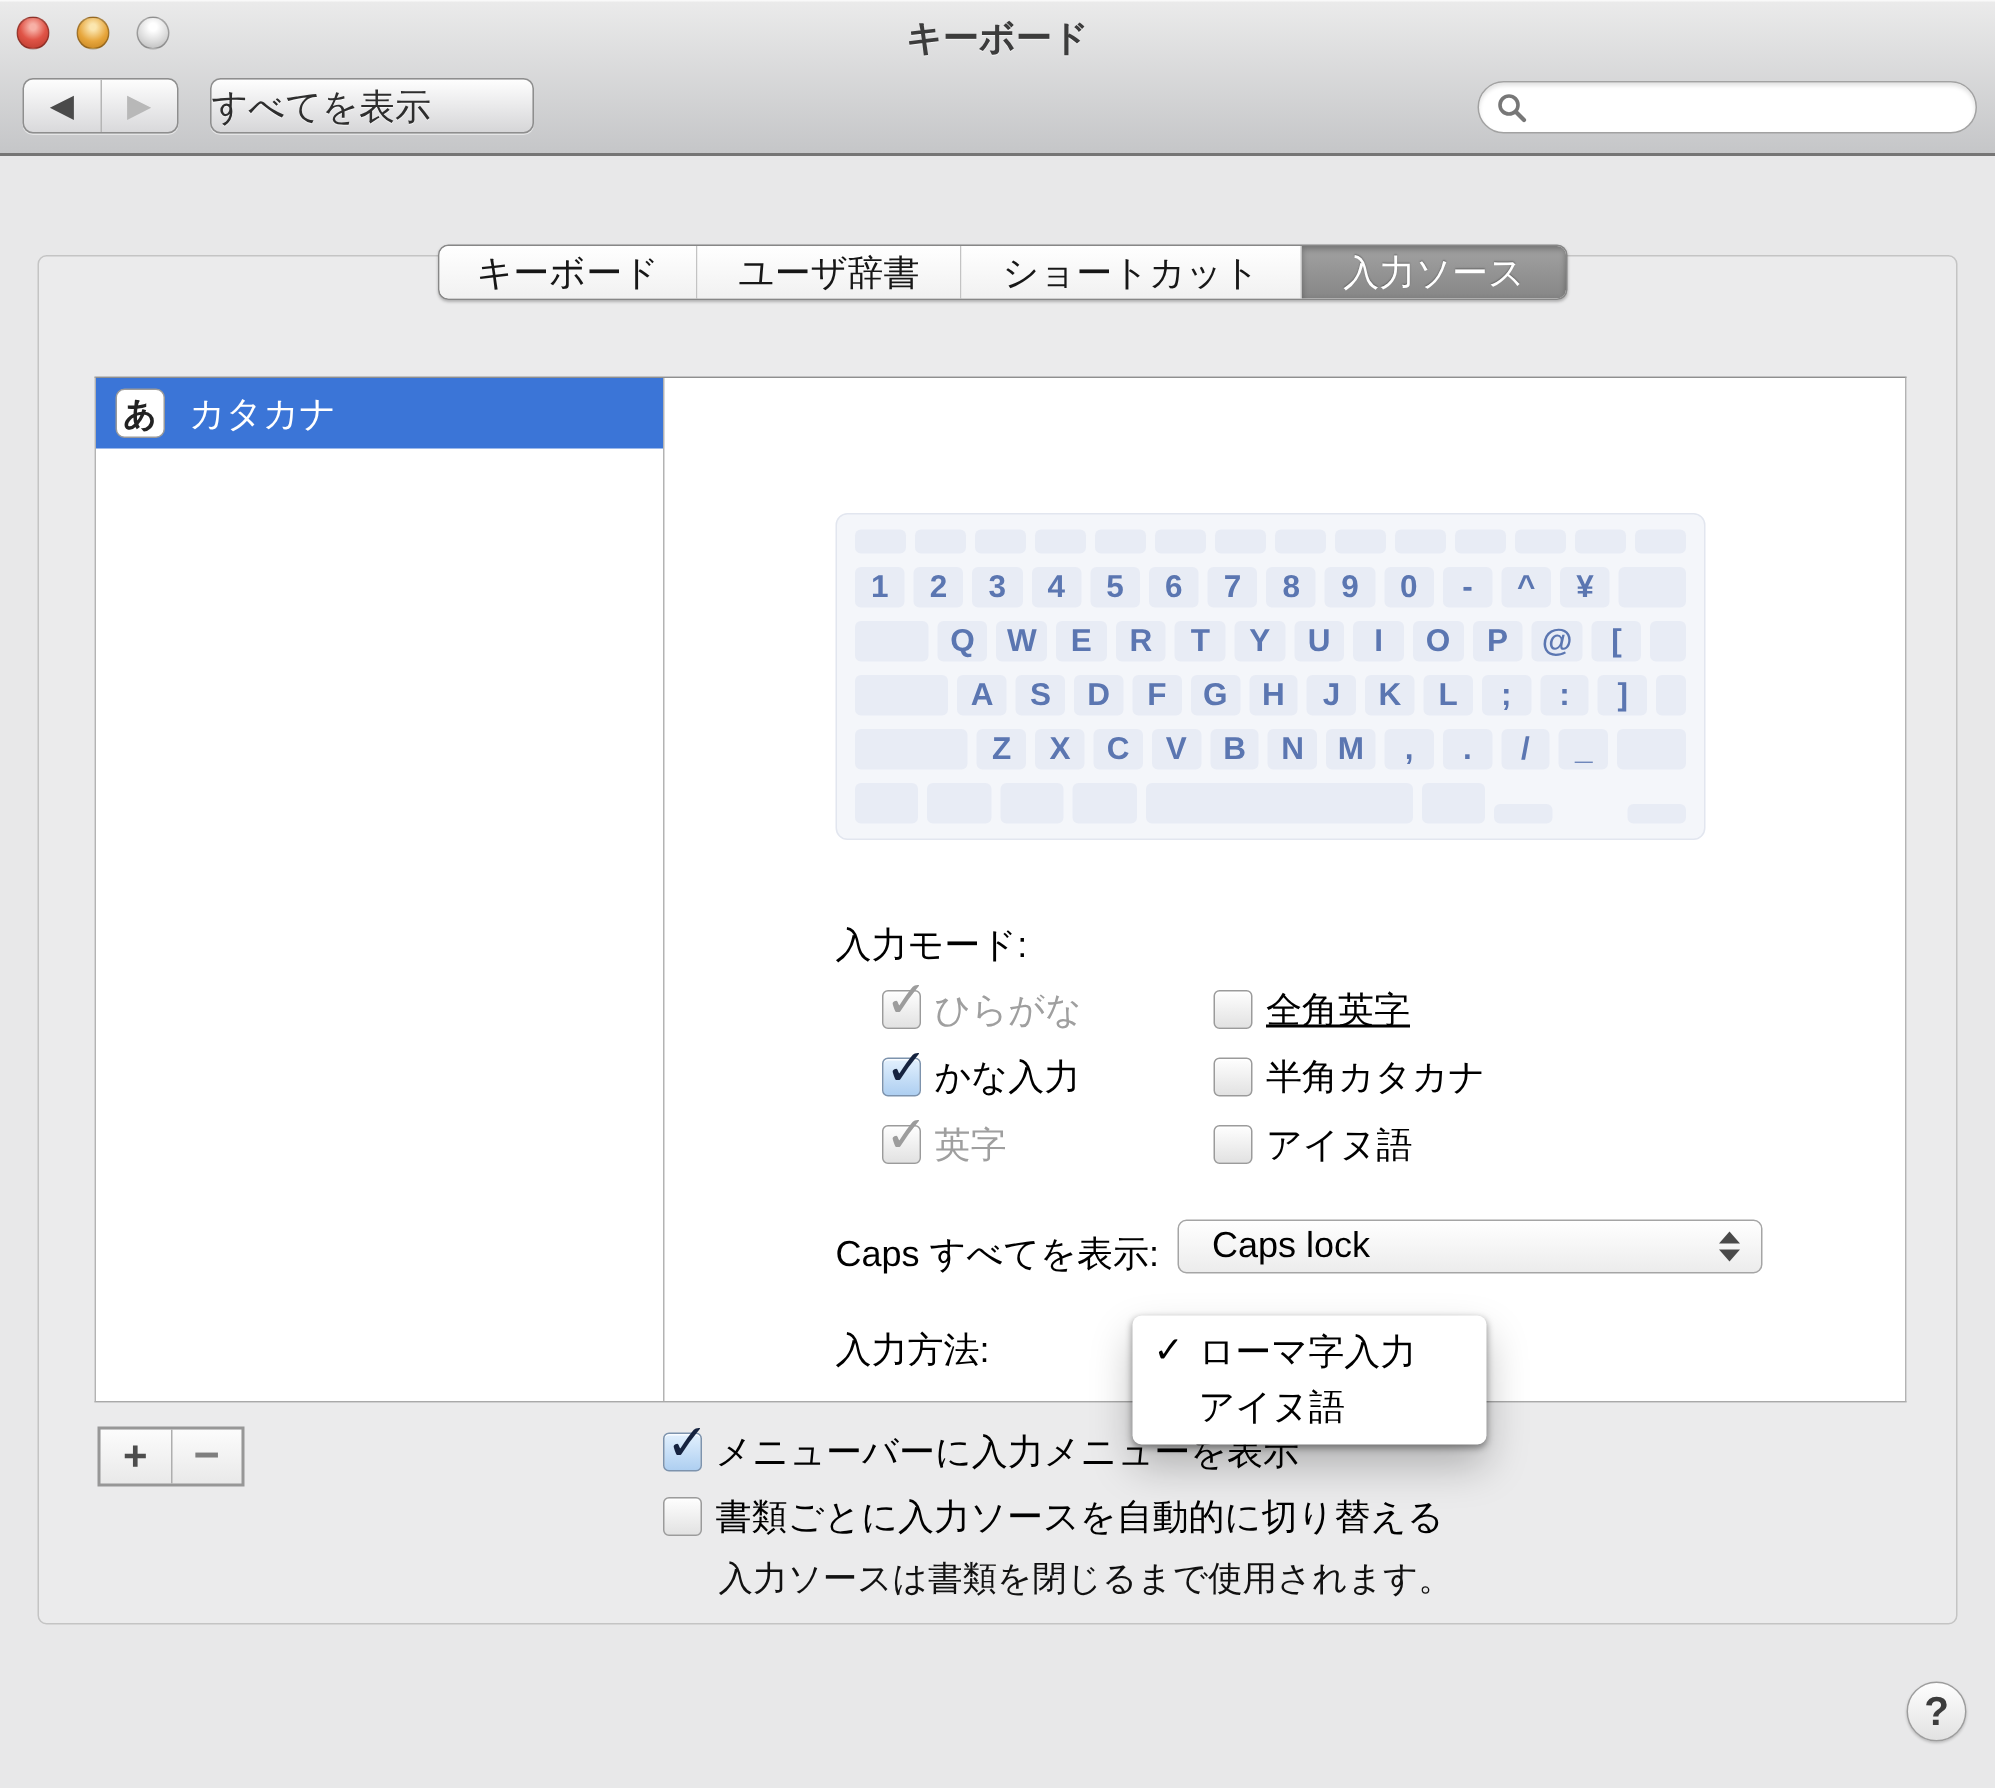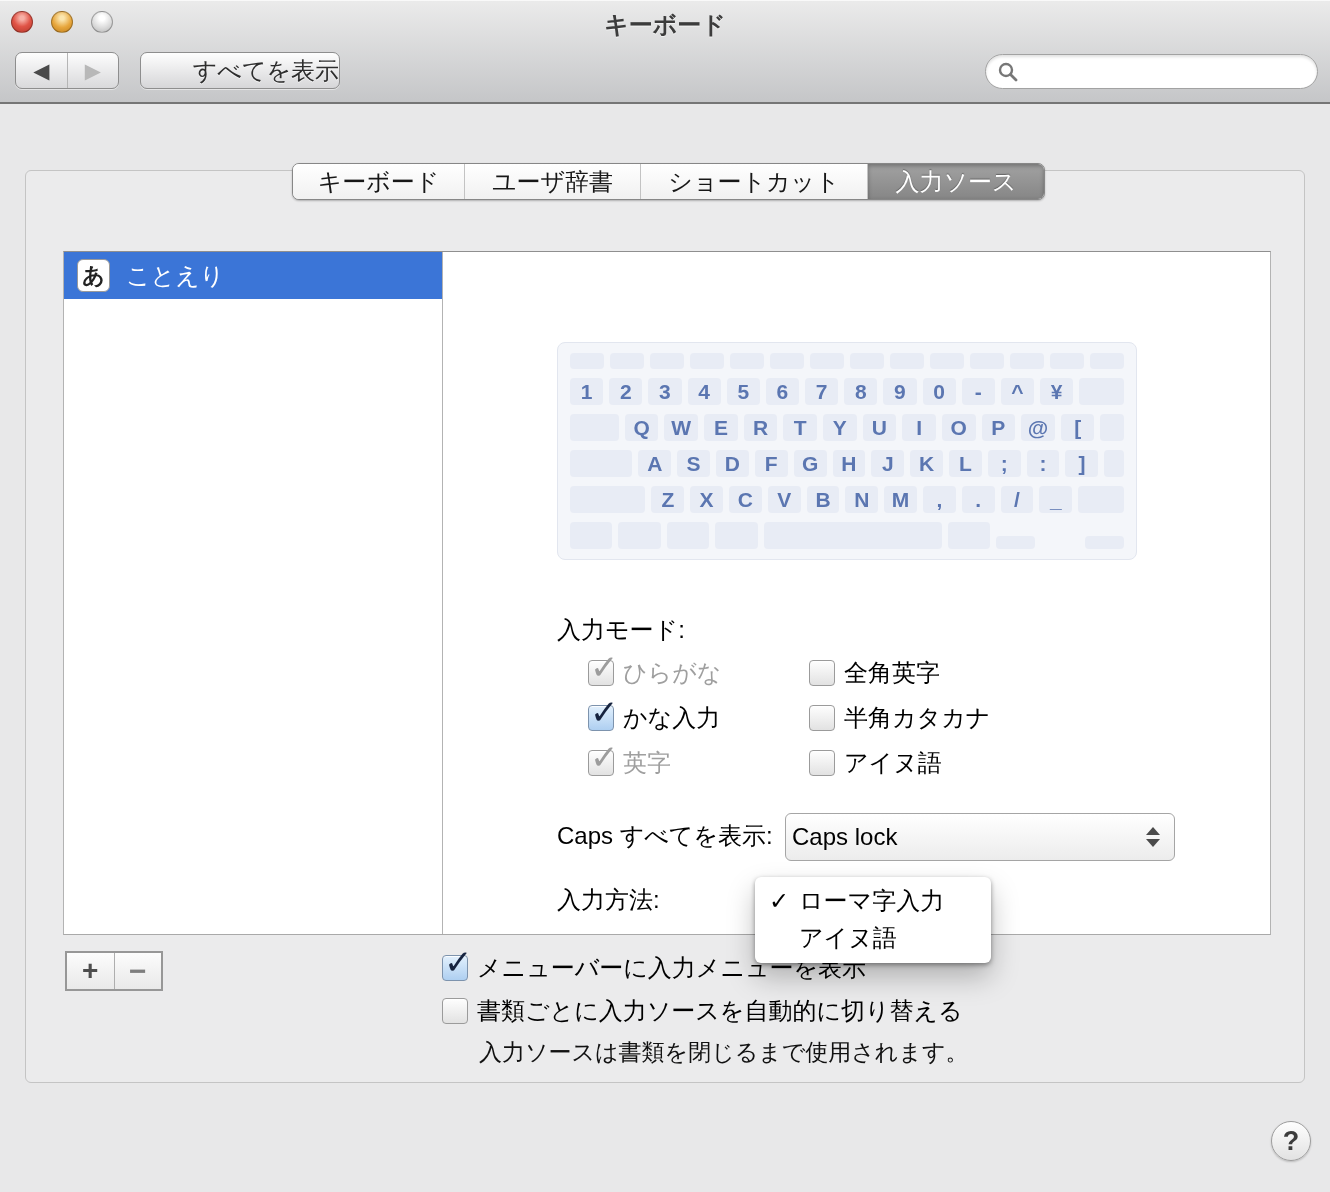--- a/index.html
+++ b/index.html
@@ -27,24 +27,24 @@
   .navgroup {
     position:absolute; left:15px; top:52px; width:104px; height:37px;
     border:1px solid #8e8e8e; border-radius:7px; overflow:hidden; display:flex;
     background:linear-gradient(#fdfdfd,#d9d9db);
     box-shadow:0 1px 0 rgba(255,255,255,.5);
   }
   .navgroup .navbtn { flex:1; display:flex; align-items:center; justify-content:center; font-size:21px; }
   .navgroup .navbtn.back { color:#4a4a4a; border-right:1px solid #b5b5b5; }
   .navgroup .navbtn.fwd  { color:#b8b8b8; }
   .toolbtn {
-    position:absolute; left:140px; top:52px; width:200px; height:37px;
+    position:absolute; left:140px; top:52px; width:216px; height:37px;
     border:1px solid #8e8e8e; border-radius:7px;
     background:linear-gradient(#fefefe,#d6d6d8);
-    font-size:24px; color:#2e2e2e; display:flex; align-items:center; justify-content:flex-end;
+    font-size:24px; color:#2e2e2e; display:flex; align-items:center; justify-content:flex-start;
     box-shadow:0 1px 0 rgba(255,255,255,.5); text-shadow:0 1px 0 rgba(255,255,255,.6);
   }
   .searchfield {
     position:absolute; left:985px; top:54px; width:333px; height:35px;
     background:#fff; border:1px solid #a2a2a2; border-radius:18px;
     box-shadow:inset 0 2px 3px rgba(0,0,0,.12);
     display:flex; align-items:center; padding-left:12px;
   }
   .searchfield input {
     border:none; outline:none; background:transparent; font-size:22px; flex:1; margin-left:8px;
@@ -111,23 +111,23 @@
   .cb .tick {
     position:absolute; left:1px; top:-11px; font-size:34px; line-height:1; font-weight:bold;
     color:#16233f;
   }
   .cb.disabled .tick { color:#9c9c9c; }
   .cbrow { position:absolute; display:flex; align-items:center; gap:9px; font-size:24px; color:#000; }
   .cbrow.disabled-label { color:#9f9f9f; }
   .formlabel { position:absolute; font-size:24px; color:#000; }
   
   .popup {
-    position:absolute; height:48px; border:1px solid #a5a5a5; border-radius:6px;
+    position:absolute; height:36px; border:1px solid #a5a5a5; border-radius:6px;
     background:linear-gradient(#ffffff,#ececec);
-    display:flex; align-items:center; padding-left:6px; font-size:24px; color:#000;
+    display:flex; align-items:center; padding-left:22px; font-size:24px; color:#000;
     box-shadow:0 1px 0 rgba(255,255,255,.6);
   }
   .popup .arrows { position:absolute; right:14px; top:0; bottom:0; display:flex; flex-direction:column; justify-content:center; gap:4px; }
   .popup .arrows i { display:block; width:0; height:0; border-left:7px solid transparent; border-right:7px solid transparent; }
   .popup .arrows i.up   { border-bottom:8px solid #4a4a4a; }
   .popup .arrows i.down { border-top:8px solid #4a4a4a; }
   
   .menu {
     position:absolute; left:755px; top:877px; width:236px;
     background:#ffffff; border-radius:6px; z-index:20; padding:5px 0 7px 0;
@@ -189,21 +189,21 @@
     <div class="tab" style="width: 227px;">ショートカット</div>
     <div class="tab selected" style="width: 176px;">入力ソース</div>
   </div>
 
 <div class="panel">
 
   <div class="listbox">
     <div class="source-pane" id="source-pane">
         <div class="source-row selected">
           <span class="source-badge">あ</span>
-          <span class="source-label">ことえり</span>
+          <span class="source-label">カタカナ</span>
         </div>
       </div>
 
     <div class="kbd" id="kbd">
         <div class="krow" style="height: 16px;">
           <div class="key" style="flex: 1 1 0px;"></div>
           <div class="key" style="flex: 1 1 0px;"></div>
           <div class="key" style="flex: 1 1 0px;"></div>
           <div class="key" style="flex: 1 1 0px;"></div>
           <div class="key" style="flex: 1 1 0px;"></div>
@@ -321,21 +321,21 @@
           <span class="tick">✓</span>
         </span>
         <span>かな入力</span>
       </div>
       <div class="cbrow disabled-label" style="left: 524px; top: 495px;">
         <span class="cb checked disabled">
           <span class="tick">✓</span>
         </span>
         <span>英字</span>
       </div>
-      <div class="cbrow" style="left: 745px; top: 405px;">
+      <div class="cbrow" style="left: 745px; top: 405px; text-decoration: underline;">
         <span class="cb enabled"></span>
         <span>全角英字</span>
       </div>
       <div class="cbrow" style="left: 745px; top: 450px;">
         <span class="cb enabled"></span>
         <span>半角カタカナ</span>
       </div>
       <div class="cbrow" style="left: 745px; top: 495px;">
         <span class="cb enabled"></span>
         <span>アイヌ語</span>

